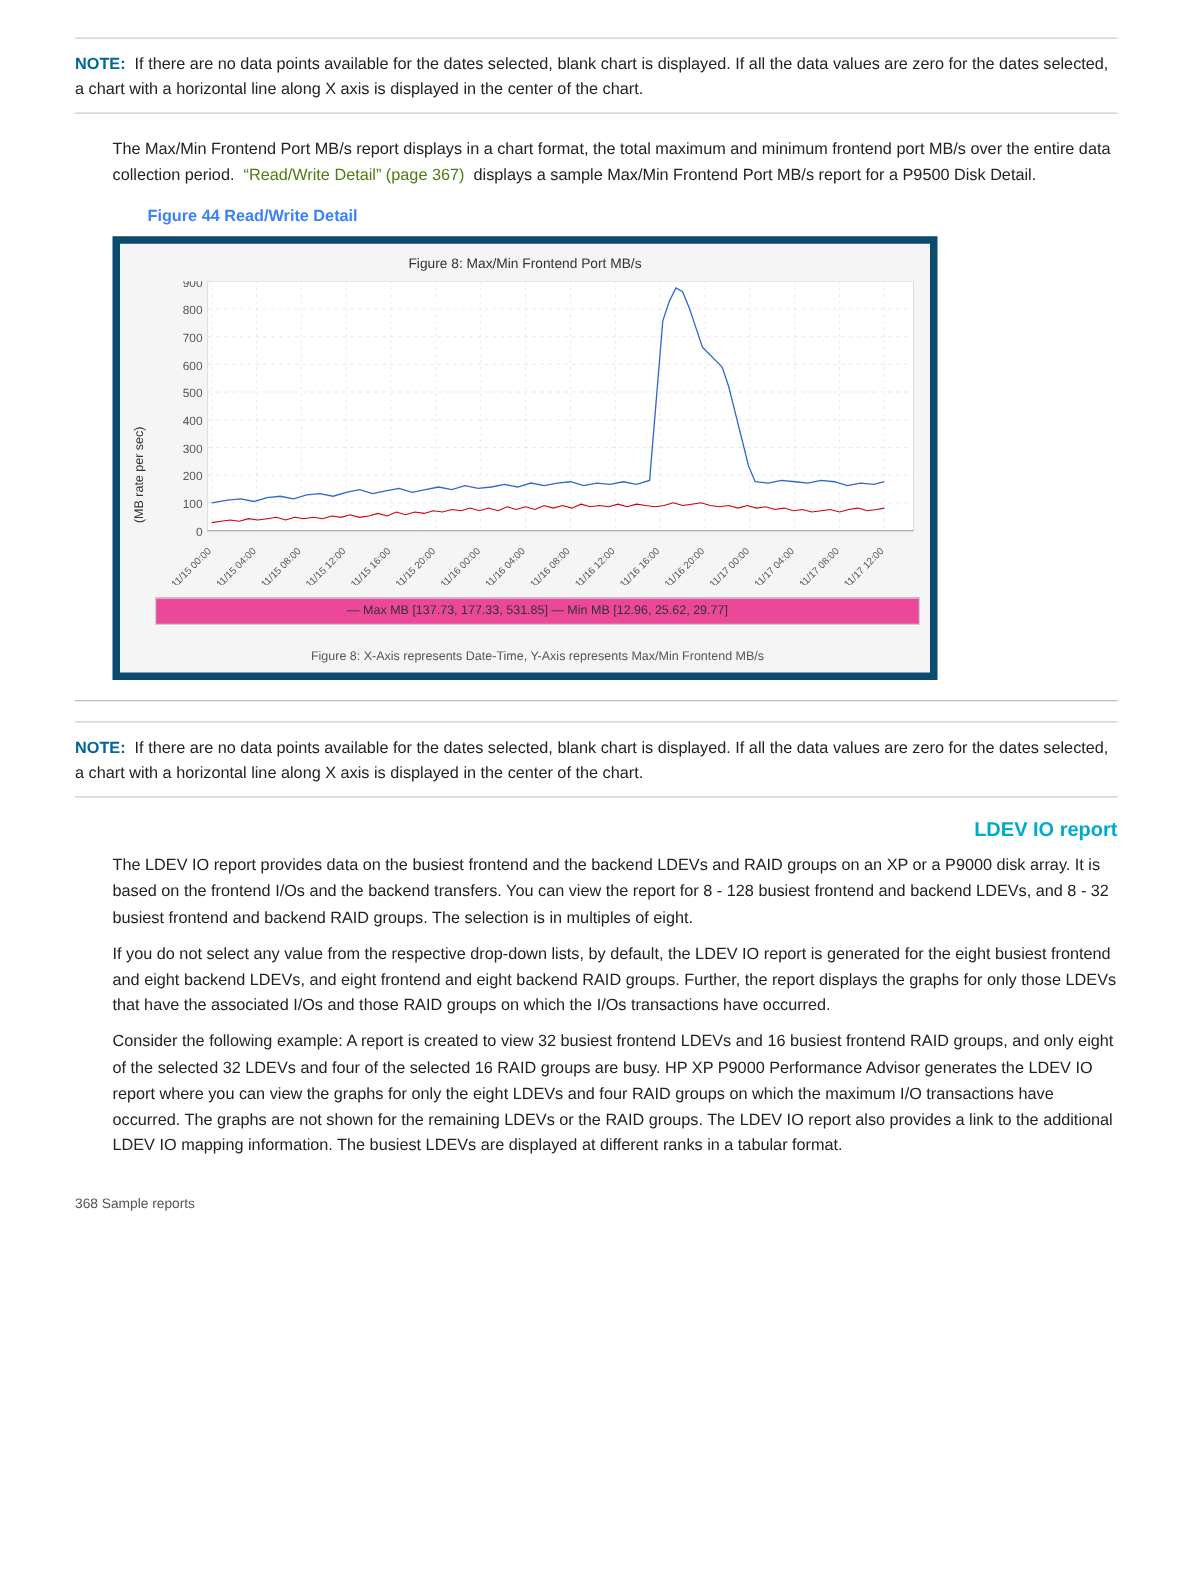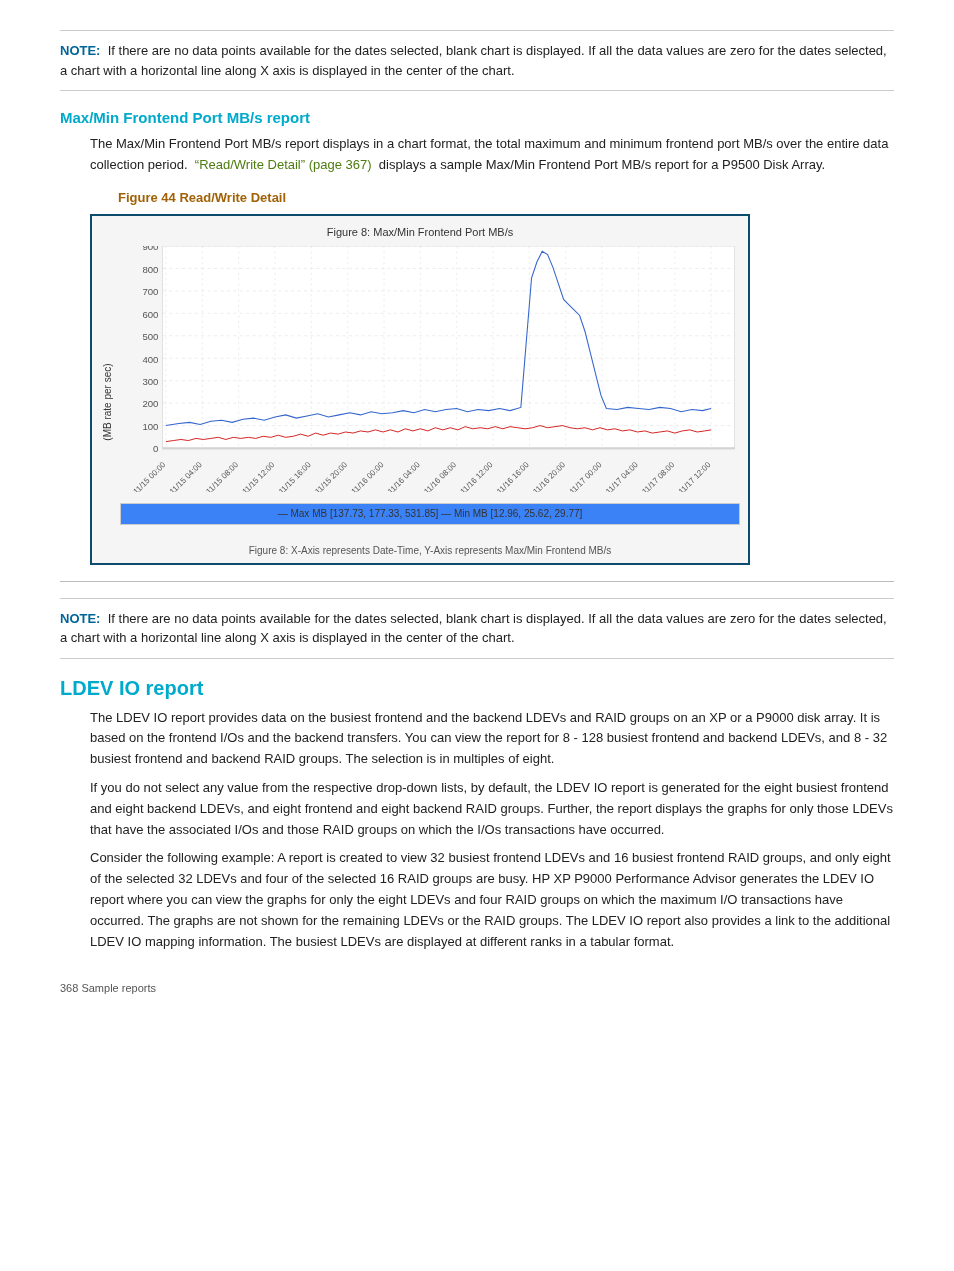--- a/index.html
+++ b/index.html
@@ -41,30 +41,30 @@
     }
     .section-body p {
       margin-bottom: 8px;
     }
 
     .link-text {
       color: #4d7c0f;
     }
 
     .figure-heading {
-      color: #a16207;
+      color: #3b82f6;
       font-weight: bold;
       font-size: 13px;
       margin-top: 12px;
       margin-bottom: 6px;
       padding-left: 28px;
     }
 
     .chart-container {
-      border: 2px solid #0c4a6e;
+      border: 6px solid #0c4a6e;
       background: #f5f5f5;
       margin-top: 4px;
       margin-bottom: 6px;
       width: 660px;
       padding: 8px 8px 4px 8px;
     }
 
     .chart-title {
       text-align: center;
       font-size: 11px;
@@ -97,21 +97,21 @@
       width: 100%;
     }
 
     .chart-legend {
       text-align: center;
       font-size: 10px;
       color: #333;
       margin-top: 4px;
       padding: 2px 0;
       border: 1px solid #ccc;
-      background: #3b82f6;
+      background: #ec4899;
     }
 
     .chart-footer {
       text-align: center;
       font-size: 10px;
       color: #555;
       margin-top: 18px;
     }
 
     .page-footer {
@@ -134,26 +134,25 @@
 <body>
 
 <div class="note-box">
   <p>
     <span class="note-label">NOTE:</span>
     &nbsp;<span>If there are no data points available for the dates selected, blank chart is displayed. If all the data values are zero for the dates selected, a chart with a horizontal line along X axis is displayed in the center of the chart.</span>
   </p>
 </div>
 
 <div class="section">
-  <div class="section-heading">Max/Min Frontend Port MB/s report</div>
   <div class="section-body">
     <p>
       <span>The Max/Min Frontend Port MB/s report displays in a chart format, the total maximum and minimum frontend port MB/s over the entire data collection period.</span>
       &nbsp;<span class="link-text">“Read/Write Detail” (page 367)</span>
-      &nbsp;<span>displays a sample Max/Min Frontend Port MB/s report for a P9500 Disk Array.</span>
+      &nbsp;<span>displays a sample Max/Min Frontend Port MB/s report for a P9500 Disk Detail.</span>
     </p>
 
     <div class="figure-heading">Figure 44 Read/Write Detail</div>
 
     <div class="chart-container">
       <div class="chart-title">Figure 8: Max/Min Frontend Port MB/s</div>
       <div class="chart-area">
 
         <div class="y-axis-label">(MB rate per sec)</div>
 
@@ -234,21 +233,21 @@
 
 <hr class="section-divider">
 <div class="note-box" style="border:none; border-top: 1px solid #ccc; border-bottom: 1px solid #ccc; padding: 10px 0; margin-bottom:18px;">
   <p>
     <span class="note-label">NOTE:</span>
     &nbsp;<span>If there are no data points available for the dates selected, blank chart is displayed. If all the data values are zero for the dates selected, a chart with a horizontal line along X axis is displayed in the center of the chart.</span>
   </p>
 </div>
 
 <div class="ldev-section">
-  <div class="section-heading" style="font-size:20px;">LDEV IO report</div>
+  <div class="section-heading" style="font-size:16px;text-align:right;">LDEV IO report</div>
   <div class="section-body">
     <p>The LDEV IO report provides data on the busiest frontend and the backend LDEVs and RAID groups on an XP or a P9000 disk array. It is based on the frontend I/Os and the backend transfers. You can view the report for 8 - 128 busiest frontend and backend LDEVs, and 8 - 32 busiest frontend and backend RAID groups. The selection is in multiples of eight.</p>
     <p>If you do not select any value from the respective drop-down lists, by default, the LDEV IO report is generated for the eight busiest frontend and eight backend LDEVs, and eight frontend and eight backend RAID groups. Further, the report displays the graphs for only those LDEVs that have the associated I/Os and those RAID groups on which the I/Os transactions have occurred.</p>
     <p>Consider the following example: A report is created to view 32 busiest frontend LDEVs and 16 busiest frontend RAID groups, and only eight of the selected 32 LDEVs and four of the selected 16 RAID groups are busy. HP XP P9000 Performance Advisor generates the LDEV IO report where you can view the graphs for only the eight LDEVs and four RAID groups on which the maximum I/O transactions have occurred. The graphs are not shown for the remaining LDEVs or the RAID groups. The LDEV IO report also provides a link to the additional LDEV IO mapping information. The busiest LDEVs are displayed at different ranks in a tabular format.</p>
   </div>
 </div>
 
 <div class="page-footer">
   <span>368   Sample reports</span>
 </div>

